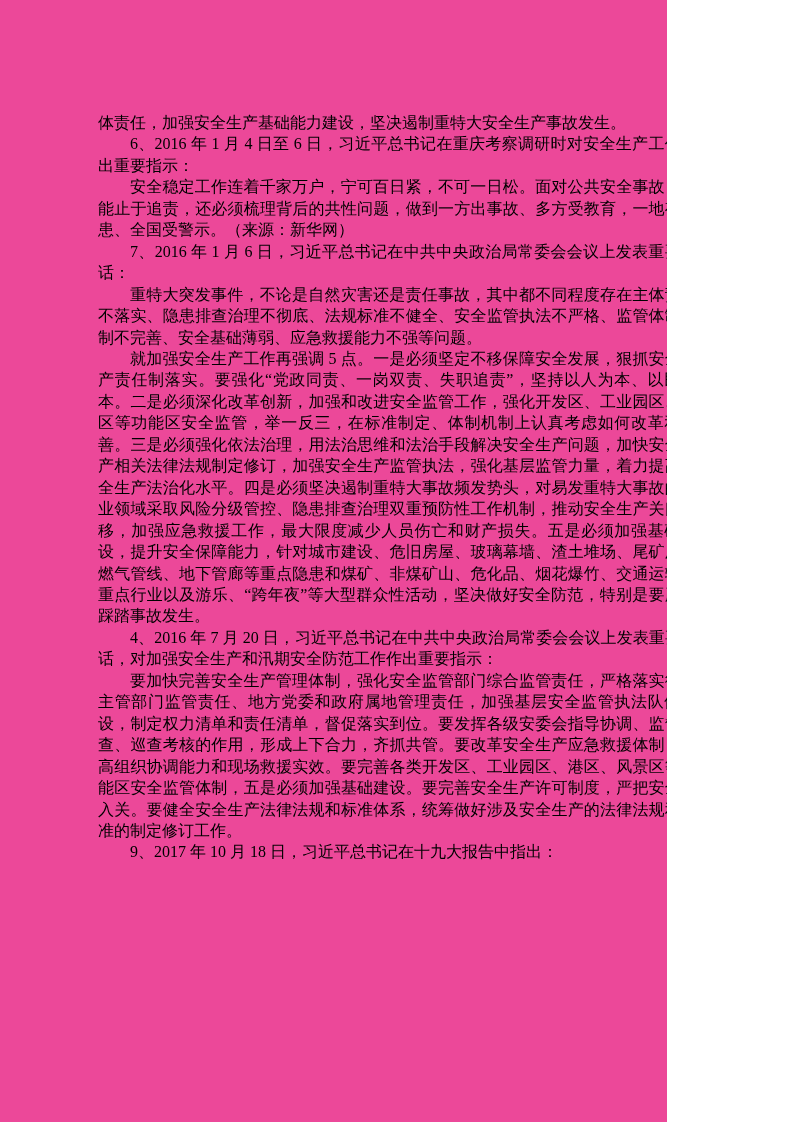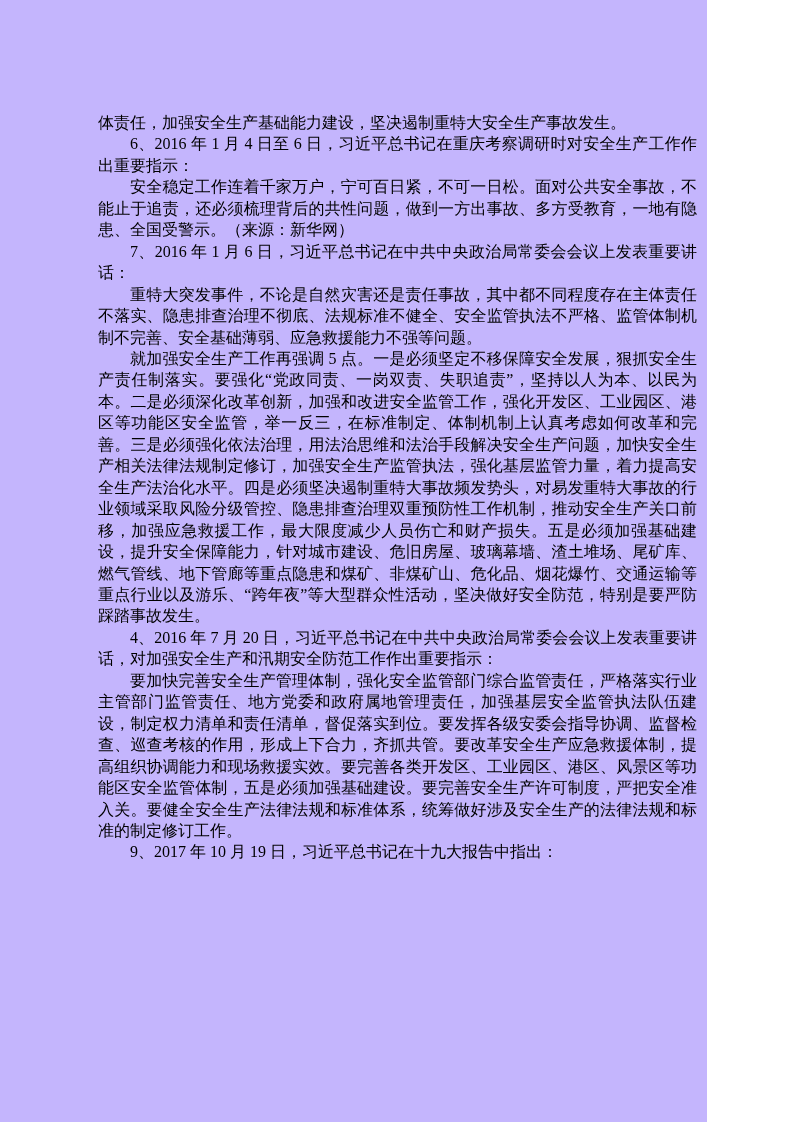--- a/index.html
+++ b/index.html
@@ -4,23 +4,22 @@
 <style>
   html, body {
     margin: 0;
     padding: 0;
     background: #ffffff;
   }
   .page {
     position: relative;
     width: 667px;
     height: 1122px;
-    background: #c4b5fd;
+    background: #ec4899;
     overflow: hidden;
-    padding-left: 40px;
   }
   .text-block {
     position: absolute;
     left: 98px;
     top: 112px;
     width: 599px;
     font-family: "Liberation Serif", "DejaVu Serif", serif;
     font-size: 16px;
     line-height: 21.45px;
     color: #000000;
@@ -41,15 +40,15 @@
 <div class="page">
   <div class="text-block">
       <p>体责任，加强安全生产基础能力建设，坚决遏制重特大安全生产事故发生。</p>
       <p class="indent">6、2016 年 1 月 4 日至 6 日，习近平总书记在重庆考察调研时对安全生产工作作出重要指示：</p>
       <p class="indent">安全稳定工作连着千家万户，宁可百日紧，不可一日松。面对公共安全事故，不能止于追责，还必须梳理背后的共性问题，做到一方出事故、多方受教育，一地有隐患、全国受警示。（来源：新华网）</p>
       <p class="indent">7、2016 年 1 月 6 日，习近平总书记在中共中央政治局常委会会议上发表重要讲话：</p>
       <p class="indent">重特大突发事件，不论是自然灾害还是责任事故，其中都不同程度存在主体责任不落实、隐患排查治理不彻底、法规标准不健全、安全监管执法不严格、监管体制机制不完善、安全基础薄弱、应急救援能力不强等问题。</p>
       <p class="indent">就加强安全生产工作再强调 5 点。一是必须坚定不移保障安全发展，狠抓安全生产责任制落实。要强化“党政同责、一岗双责、失职追责”，坚持以人为本、以民为本。二是必须深化改革创新，加强和改进安全监管工作，强化开发区、工业园区、港区等功能区安全监管，举一反三，在标准制定、体制机制上认真考虑如何改革和完善。三是必须强化依法治理，用法治思维和法治手段解决安全生产问题，加快安全生产相关法律法规制定修订，加强安全生产监管执法，强化基层监管力量，着力提高安全生产法治化水平。四是必须坚决遏制重特大事故频发势头，对易发重特大事故的行业领域采取风险分级管控、隐患排查治理双重预防性工作机制，推动安全生产关口前移，加强应急救援工作，最大限度减少人员伤亡和财产损失。五是必须加强基础建设，提升安全保障能力，针对城市建设、危旧房屋、玻璃幕墙、渣土堆场、尾矿库、燃气管线、地下管廊等重点隐患和煤矿、非煤矿山、危化品、烟花爆竹、交通运输等重点行业以及游乐、“跨年夜”等大型群众性活动，坚决做好安全防范，特别是要严防踩踏事故发生。</p>
       <p class="indent">4、2016 年 7 月 20 日，习近平总书记在中共中央政治局常委会会议上发表重要讲话，对加强安全生产和汛期安全防范工作作出重要指示：</p>
       <p class="indent">要加快完善安全生产管理体制，强化安全监管部门综合监管责任，严格落实行业主管部门监管责任、地方党委和政府属地管理责任，加强基层安全监管执法队伍建设，制定权力清单和责任清单，督促落实到位。要发挥各级安委会指导协调、监督检查、巡查考核的作用，形成上下合力，齐抓共管。要改革安全生产应急救援体制，提高组织协调能力和现场救援实效。要完善各类开发区、工业园区、港区、风景区等功能区安全监管体制，五是必须加强基础建设。要完善安全生产许可制度，严把安全准入关。要健全安全生产法律法规和标准体系，统筹做好涉及安全生产的法律法规和标准的制定修订工作。</p>
-      <p class="indent">9、2017 年 10 月 19 日，习近平总书记在十九大报告中指出：</p>
+      <p class="indent">9、2017 年 10 月 18 日，习近平总书记在十九大报告中指出：</p>
     </div>
 </div>
 
 </body></html>

